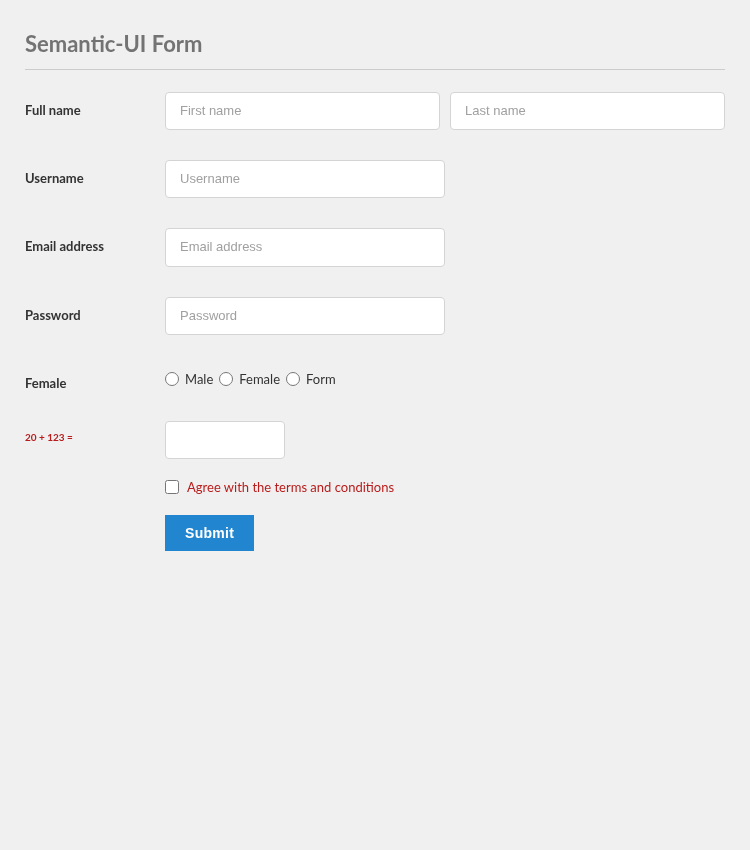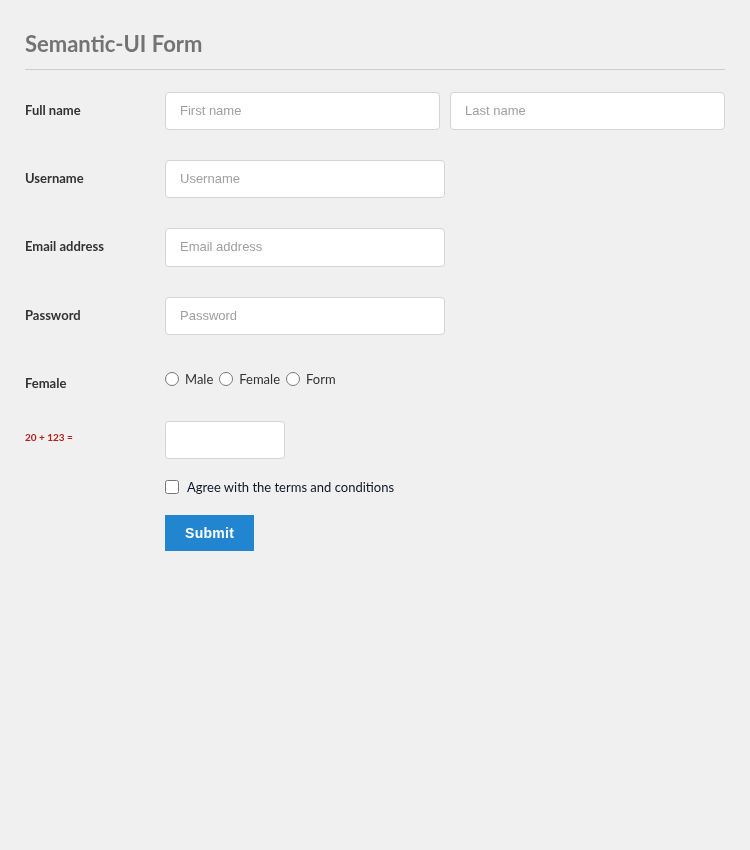--- a/index.html
+++ b/index.html
@@ -123,21 +123,21 @@
 
     .checkbox-row input[type="checkbox"] {
       width: 14px;
       height: 14px;
       border: 1px solid #ccc;
       cursor: pointer;
     }
 
     .checkbox-label {
       font-size: 13px;
-      color: #0f172a;
+      color: #b91c1c;
     }
 
     .submit-row {
       margin-left: 140px;
     }
 
     .submit-button {
       background-color: #2185d0;
       color: #fff;
       border: none;

